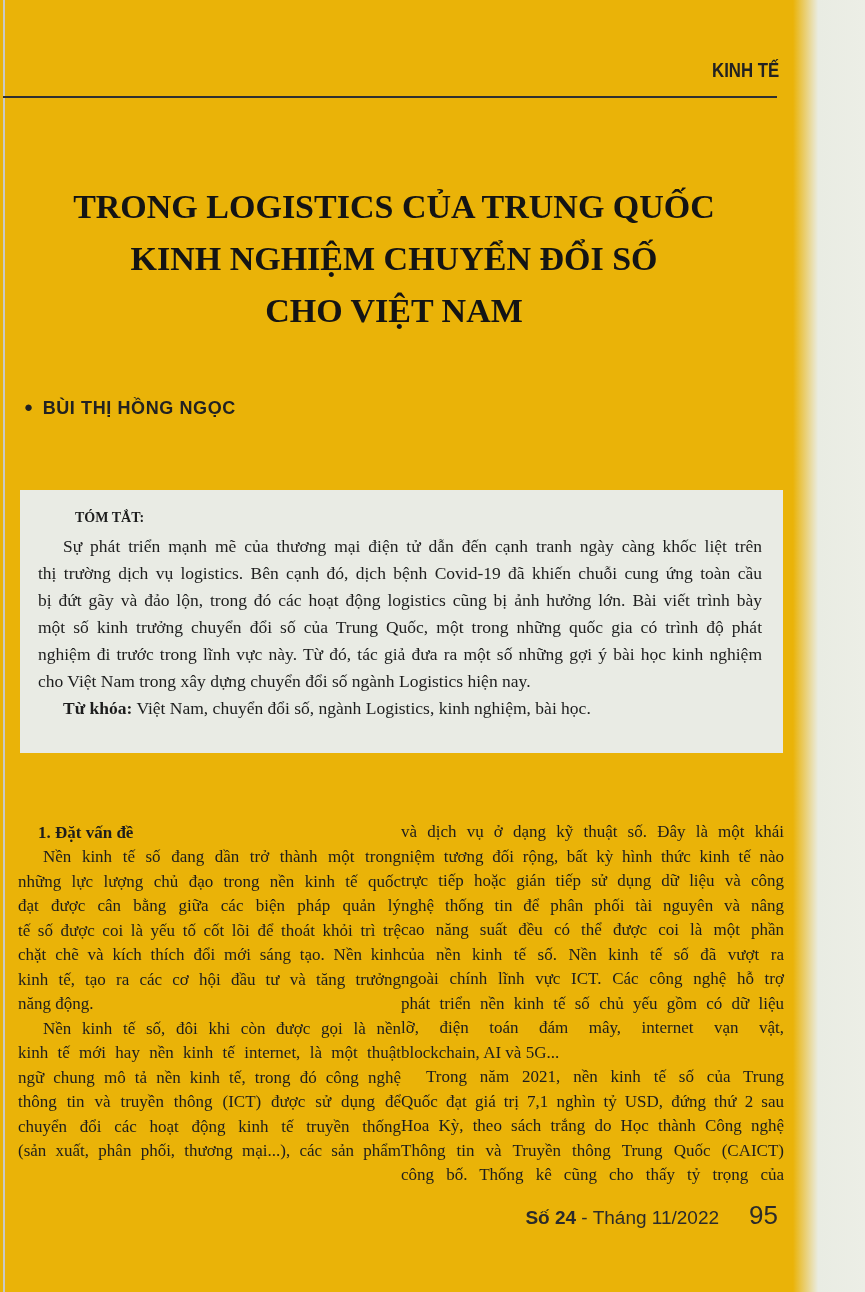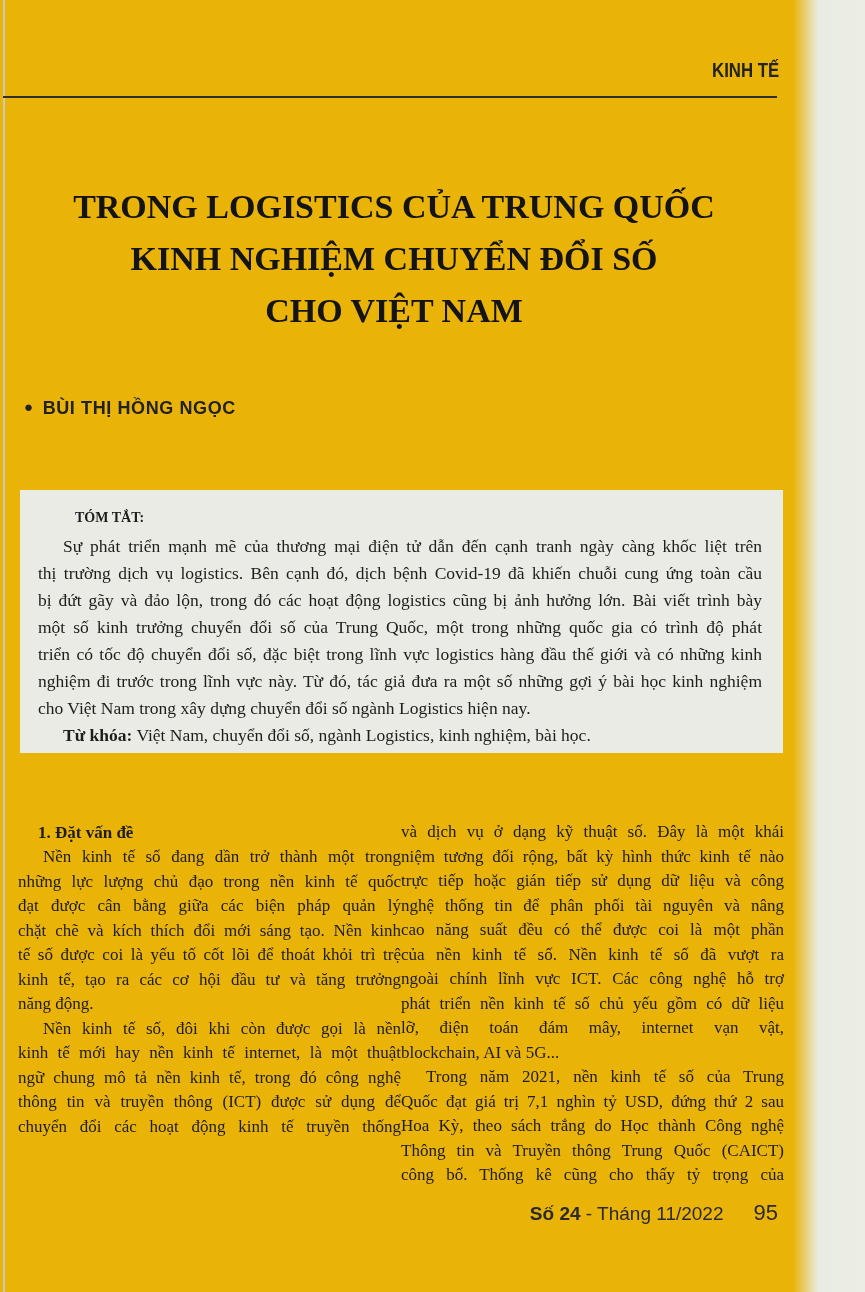--- a/index.html
+++ b/index.html
@@ -69,21 +69,21 @@
     font-weight:bold;margin-left:20px;line-height:25px;
   }
   .para{margin:0;}
   .page-footer{
     position:absolute;left:18px;top:1200px;width:760px;
     text-align:right;
     font-family:"Liberation Sans", sans-serif;
     font-size:19px;color:#2b2b2b;white-space:nowrap;
   }
   .page-footer .issue{font-weight:bold;margin-left:42px;}
-  .page-footer .pageno{margin-left:30px;font-size:22px;margin-top:40px;}
+  .page-footer .pageno{margin-left:30px;font-size:26px;margin-top:40px;}
 </style>
 </head>
 <body>
 
 <div class="page">
 
   <div class="scan-strip-right"></div>
   <div class="scan-edge-left"></div>
 
   <div class="journal-header-label">KINH TẾ</div>
@@ -101,49 +101,49 @@
   </div>
 
   <section class="abstract-box">
     <div class="abstract-heading">TÓM TẮT:</div>
     <div>
         <div class="para">
           <div class="tline indent">Sự phát triển mạnh mẽ của thương mại điện tử dẫn đến cạnh tranh ngày càng khốc liệt trên</div>
           <div class="tline">thị trường dịch vụ logistics. Bên cạnh đó, dịch bệnh Covid-19 đã khiến chuỗi cung ứng toàn cầu</div>
           <div class="tline">bị đứt gãy và đảo lộn, trong đó các hoạt động logistics cũng bị ảnh hưởng lớn. Bài viết trình bày</div>
           <div class="tline">một số kinh trưởng chuyển đổi số của Trung Quốc, một trong những quốc gia có trình độ phát</div>
-          <div class="tline">triển có tốc độ chuyển đổi số, đặc biệt trong lĩnh vực logistics hàng đầu thế giới và có những kinh</div>
           <div class="tline">nghiệm đi trước trong lĩnh vực này. Từ đó, tác giả đưa ra một số những gợi ý bài học kinh nghiệm</div>
           <div class="tline lastline">cho Việt Nam trong xây dựng chuyển đổi số ngành Logistics hiện nay.</div>
         </div>
       </div>
     <div class="keywords-line">
       <span class="kw-label">Từ khóa:</span><span> Việt Nam, chuyển đổi số, ngành Logistics, kinh nghiệm, bài học.</span>
     </div>
   </section>
 
   <main class="body-columns">
     <div class="col">
       <div class="section-heading">1. Đặt vấn đề</div>
       <div>
           <div class="para">
             <div class="tline indent">Nền kinh tế số đang dần trở thành một trong</div>
             <div class="tline">những lực lượng chủ đạo trong nền kinh tế quốc</div>
             <div class="tline">đạt được cân bằng giữa các biện pháp quản lý</div>
+            <div class="tline">tế số được coi là yếu tố cốt lõi để thoát khỏi trì trệ</div>
             <div class="tline">chặt chẽ và kích thích đổi mới sáng tạo. Nền kinh</div>
-            <div class="tline">tế số được coi là yếu tố cốt lõi để thoát khỏi trì trệ</div>
             <div class="tline">kinh tế, tạo ra các cơ hội đầu tư và tăng trưởng</div>
             <div class="tline lastline">năng động.</div>
           </div>
           <div class="para">
             <div class="tline indent">Nền kinh tế số, đôi khi còn được gọi là nền</div>
             <div class="tline">kinh tế mới hay nền kinh tế internet, là một thuật</div>
             <div class="tline">ngữ chung mô tả nền kinh tế, trong đó công nghệ</div>
             <div class="tline">thông tin và truyền thông (ICT) được sử dụng để</div>
             <div class="tline">chuyển đổi các hoạt động kinh tế truyền thống</div>
+            <div class="tline">(sản xuất, phân phối, thương mại...), các sản phẩm</div>
           </div>
         </div>
     </div>
     <div class="col">
       <div>
           <div class="para">
             <div class="tline">và dịch vụ ở dạng kỹ thuật số. Đây là một khái</div>
             <div class="tline">niệm tương đối rộng, bất kỳ hình thức kinh tế nào</div>
             <div class="tline">trực tiếp hoặc gián tiếp sử dụng dữ liệu và công</div>
             <div class="tline">nghệ thống tin để phân phối tài nguyên và nâng</div>

